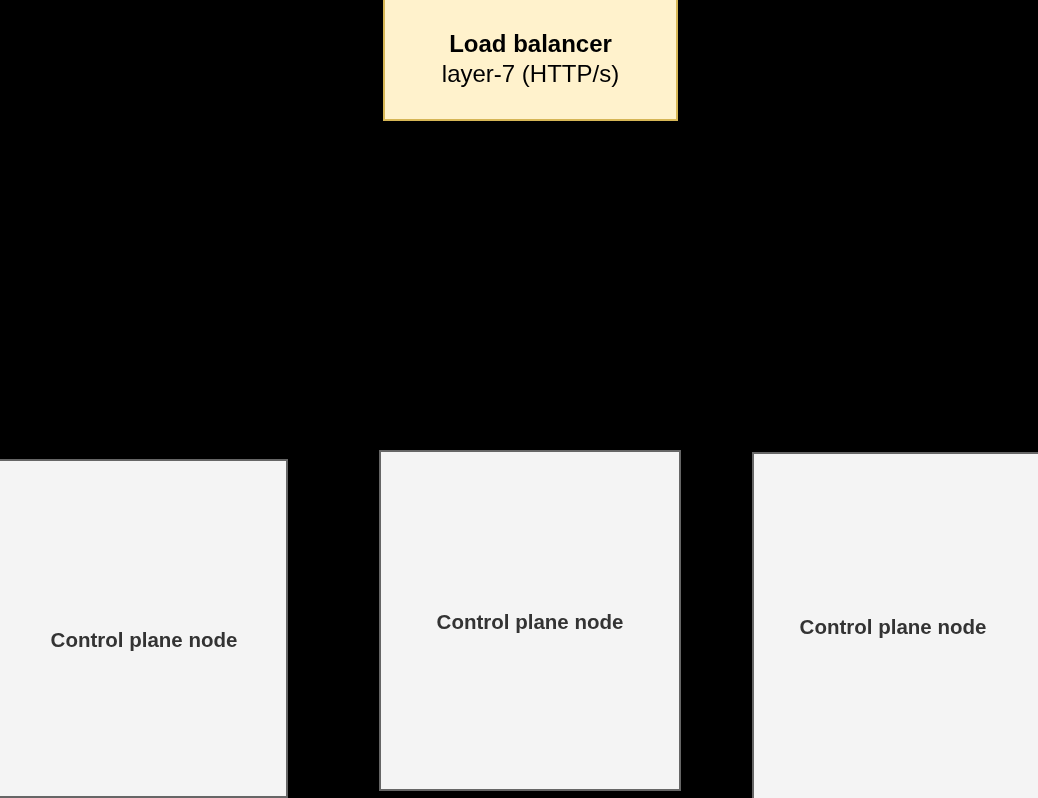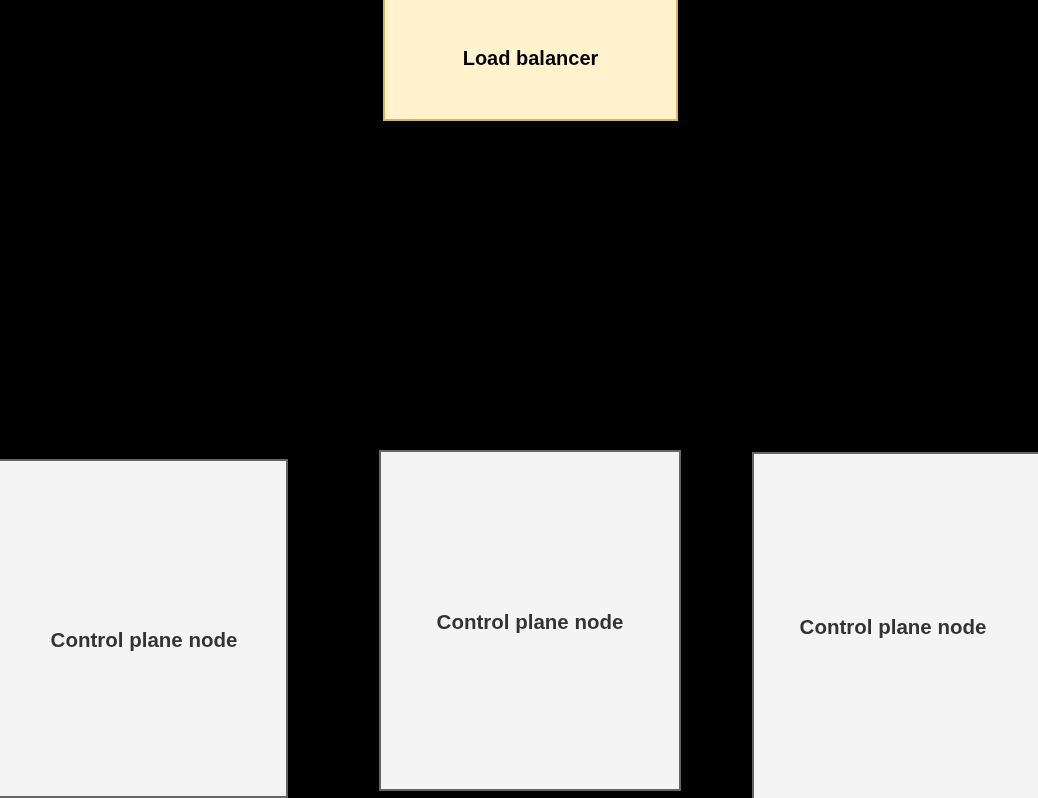--- a/index.html
+++ b/index.html
@@ -32,21 +32,21 @@
     border: 2px solid #d6b656;
     left: 383px;
     top: -4px;
     width: 295px;
     height: 125px;
     flex-direction: column;
     line-height: 1.22;
   }
   .lb-text {
     color: #000000;
-    font-size: 20px;
+    font-size: 24px;
     white-space: nowrap;
   }
   .lb-title { font-weight: bold; }
   .lb-sub   { font-weight: normal; }
 
   
   .node-cp {
     background: #f4f4f4;
     border: 2px solid #666666;
   }
@@ -83,20 +83,21 @@
   }
   .node-cp-3 .cp-label { transform: translate(-5px, 1px); }
 </style>
 </head>
 <body>
 
 <div id="canvas">
 
   <div class="node node-lb">
     <div class="lb-text lb-title">Load balancer</div>
+    <div class="lb-text lb-sub">layer-7 (HTTP/s)</div>
   </div>
 
   <div class="node node-cp node-cp-1">
     <div class="cp-label">Control plane node</div>
   </div>
 
   <div class="node node-cp node-cp-2">
     <div class="cp-label">Control plane node</div>
   </div>
 

